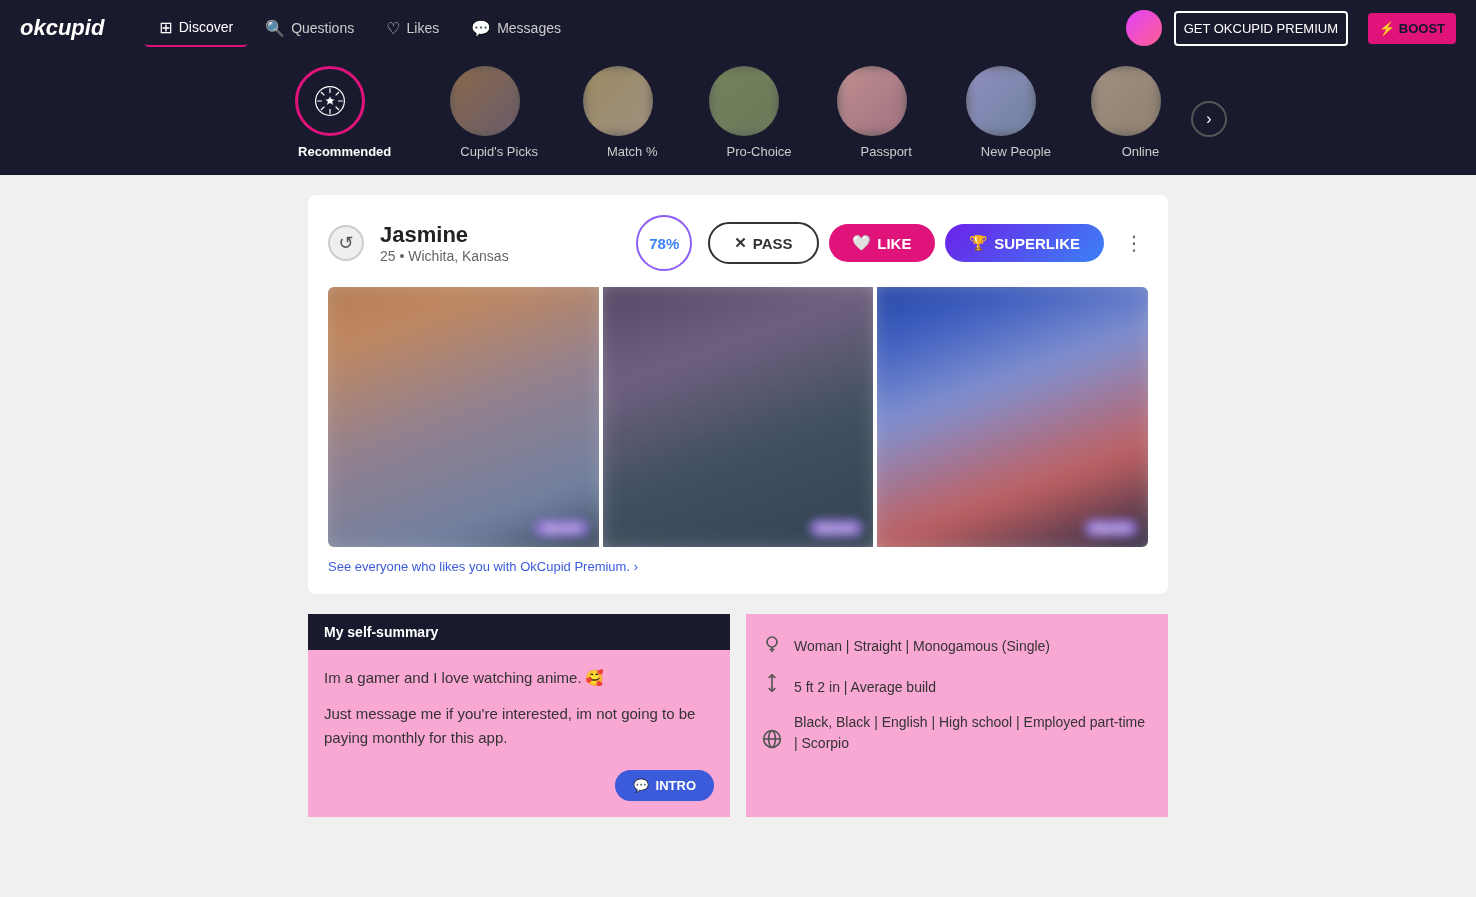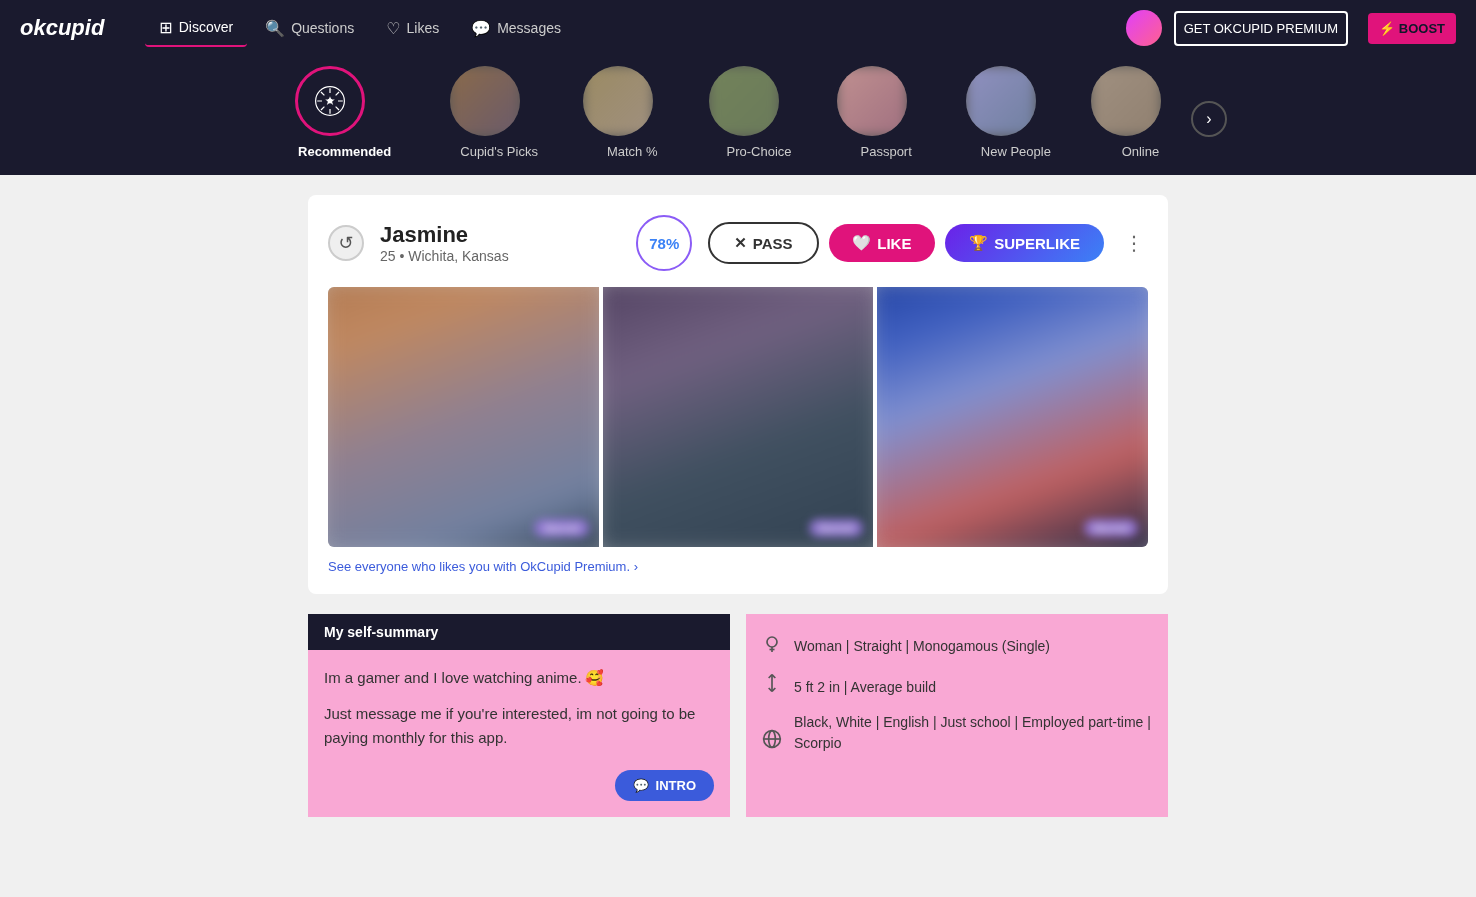--- a/index.html
+++ b/index.html
@@ -257,19 +257,19 @@
           <span class="detail-text">5 ft 2 in | Average build</span>
         </div>
         <div class="details-row">
           <span class="detail-icon">
             <svg width="20" height="20" viewBox="0 0 24 24" fill="none" stroke="#555" stroke-width="2">
               <circle cx="12" cy="12" r="10"></circle>
               <ellipse cx="12" cy="12" rx="4" ry="10"></ellipse>
               <line x1="2" y1="12" x2="22" y2="12"></line>
             </svg>
           </span>
-          <span class="detail-text">Black, White | English | Just school | Employed part-time | Scorpio</span>
+          <span class="detail-text">Black, Black | English | High school | Employed part-time | Scorpio</span>
         </div>
       </div>
     </div>
   </div>
 
 </div>
 
 </body></html>

